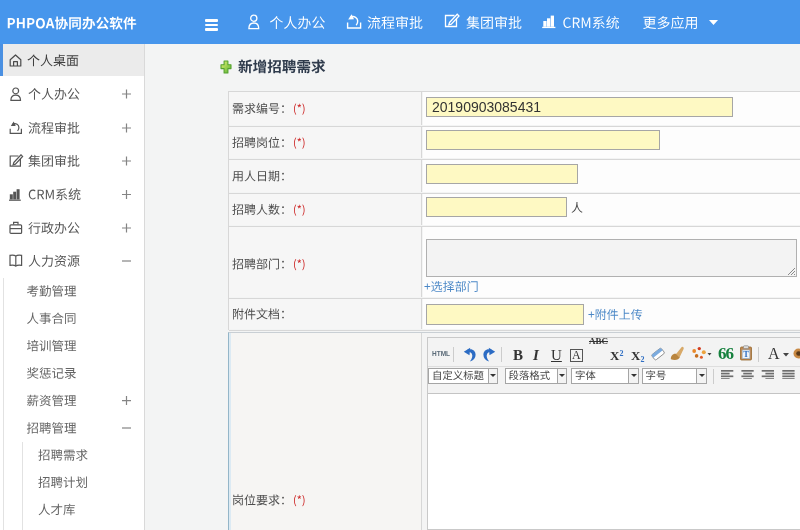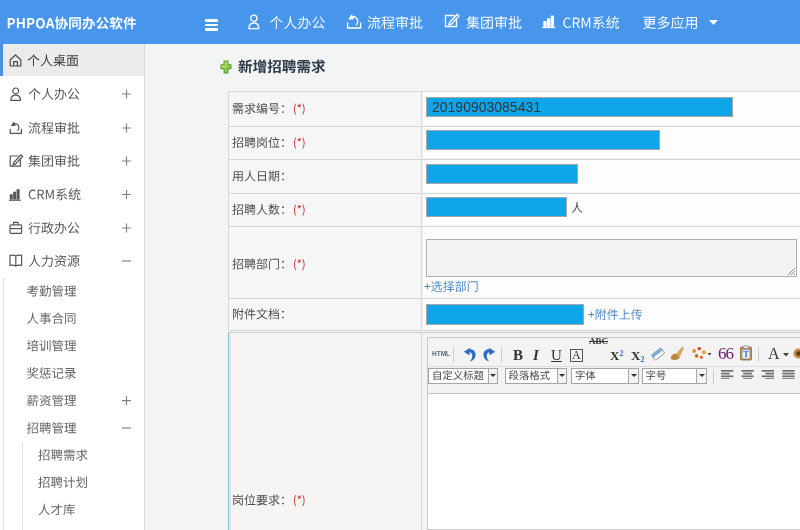--- a/index.html
+++ b/index.html
@@ -11,21 +11,21 @@
 .hbar{position:absolute;left:204.5px;width:13px;height:2.2px;background:#fff;border-radius:1px;z-index:6}
 
 #side{left:0;top:44px;width:145px;height:486px;background:#fff;border-right:1px solid #d9d9d9;z-index:4}
 #sel{left:0;top:44px;width:144px;height:32px;background:#ebebeb;border-left:3px solid #4a90e2;z-index:5}
 .vguide{position:absolute;width:1px;background:#e2e2e2;z-index:6}
 
 #tb1{left:228px;top:91px;width:572px;height:239px;border-left:1px solid #d7d7d7;border-top:1px solid #d7d7d7;z-index:3}
 .row{position:absolute;left:0;width:572px;border-bottom:1px solid #d7d7d7}
 .lab{position:absolute;left:0;top:0;bottom:1px;width:192.5px;background:#f6f6f6;border-right:1px solid #d7d7d7}
 .inp{position:absolute;left:193.5px;top:0;bottom:1px;right:0;background:#fdfdfd}
-input,textarea{position:absolute;border:1px solid #a6a6a6;background:#0ea5e9;font-family:"Liberation Sans",sans-serif;z-index:10;outline:none}
+input,textarea{position:absolute;border:1px solid #a6a6a6;background:#fef9c3;font-family:"Liberation Sans",sans-serif;z-index:10;outline:none}
 
 #tb2{left:228px;top:332px;width:572px;height:198px;border-top:1px solid #c9cfd4;border-left:1px solid #93b5c8;z-index:3}
 #tb2 .glow{position:absolute;left:0;top:0;bottom:0;width:2px;background:#dceaf3}
 #tb2 .lab7{position:absolute;left:2px;top:0;bottom:0;width:190.5px;background:#f6f5f3;border-right:1px solid #d7d7d7}
 #tb2 .inp7{position:absolute;left:193.5px;top:0;bottom:0;right:0;background:#f4f4f4}
 
 #ed{left:427px;top:337px;width:373px;height:193px;border:1px solid #c9c9c9;border-right:none;z-index:4;background:#fff}
 #edtb{position:absolute;left:0;top:0;width:373px;height:56px;background:#f3f3f3;border-bottom:1px solid #c4c4c4}
 #edtb .mid{position:absolute;left:0;top:28px;width:373px;height:1px;background:#dedede}
 .tsep{position:absolute;top:10px;width:1px;height:15px;background:#ccc}
@@ -231,21 +231,21 @@
  <path d="M6.1 9.1 L11.3 2.4 C12.3 1 14.4 2.4 13.6 3.9 L9.5 12.4 Z" fill="#d8a968"></path>
 </svg>
 <svg class="abs" style="left:691px;top:346px;z-index:6" width="22" height="15" viewBox="0 0 22 15">
  <circle cx="3.2" cy="5" r="1.9" fill="#e8882a"></circle>
  <circle cx="8.3" cy="2.6" r="1.7" fill="#d33d20"></circle>
  <circle cx="12.8" cy="6.2" r="2" fill="#eda33e"></circle>
  <circle cx="5.6" cy="9.9" r="1.8" fill="#c56d1d"></circle>
  <circle cx="10.4" cy="11.3" r="1.5" fill="#e05a28"></circle>
  <path d="M16.5 7 L20.5 7 L18.5 9.5 Z" fill="#444"></path>
 </svg>
-<div class="ticon" style="left:718px;top:344px;font-size:17px;font-weight:normal;letter-spacing:-1px;color:#701a75">66</div>
+<div class="ticon" style="left:718px;top:344px;font-size:17px;font-weight:bold;letter-spacing:-1px;color:#15803d">66</div>
 <svg class="abs" style="left:739px;top:345px;z-index:6" width="14" height="16" viewBox="0 0 14 16">
  <rect x="1.5" y="2" width="11" height="13" rx="1" fill="#c08850" stroke="#96682e" stroke-width="0.8"></rect>
  <rect x="4.5" y="0.8" width="5" height="2.8" rx="0.8" fill="#ddd" stroke="#888" stroke-width="0.7"></rect>
  <rect x="3.2" y="5" width="7.6" height="8.4" fill="#eef4fb" stroke="#9ab4d0" stroke-width="0.7"></rect>
  <text x="7" y="11.8" font-family="Liberation Serif,serif" font-size="8.5" font-weight="bold" fill="#2f6fc4" text-anchor="middle">T</text>
 </svg>
 <div class="tsep abs" style="left:758px;top:347px;z-index:6"></div>
 <div class="ticon" style="left:768px;top:345px;font-size:16px">A</div>
 <svg class="abs" style="left:782px;top:352px;z-index:6" width="8" height="6" viewBox="0 0 8 6">
  <path d="M1 1 L7 1 L4 4.5 Z" fill="#444"></path>

